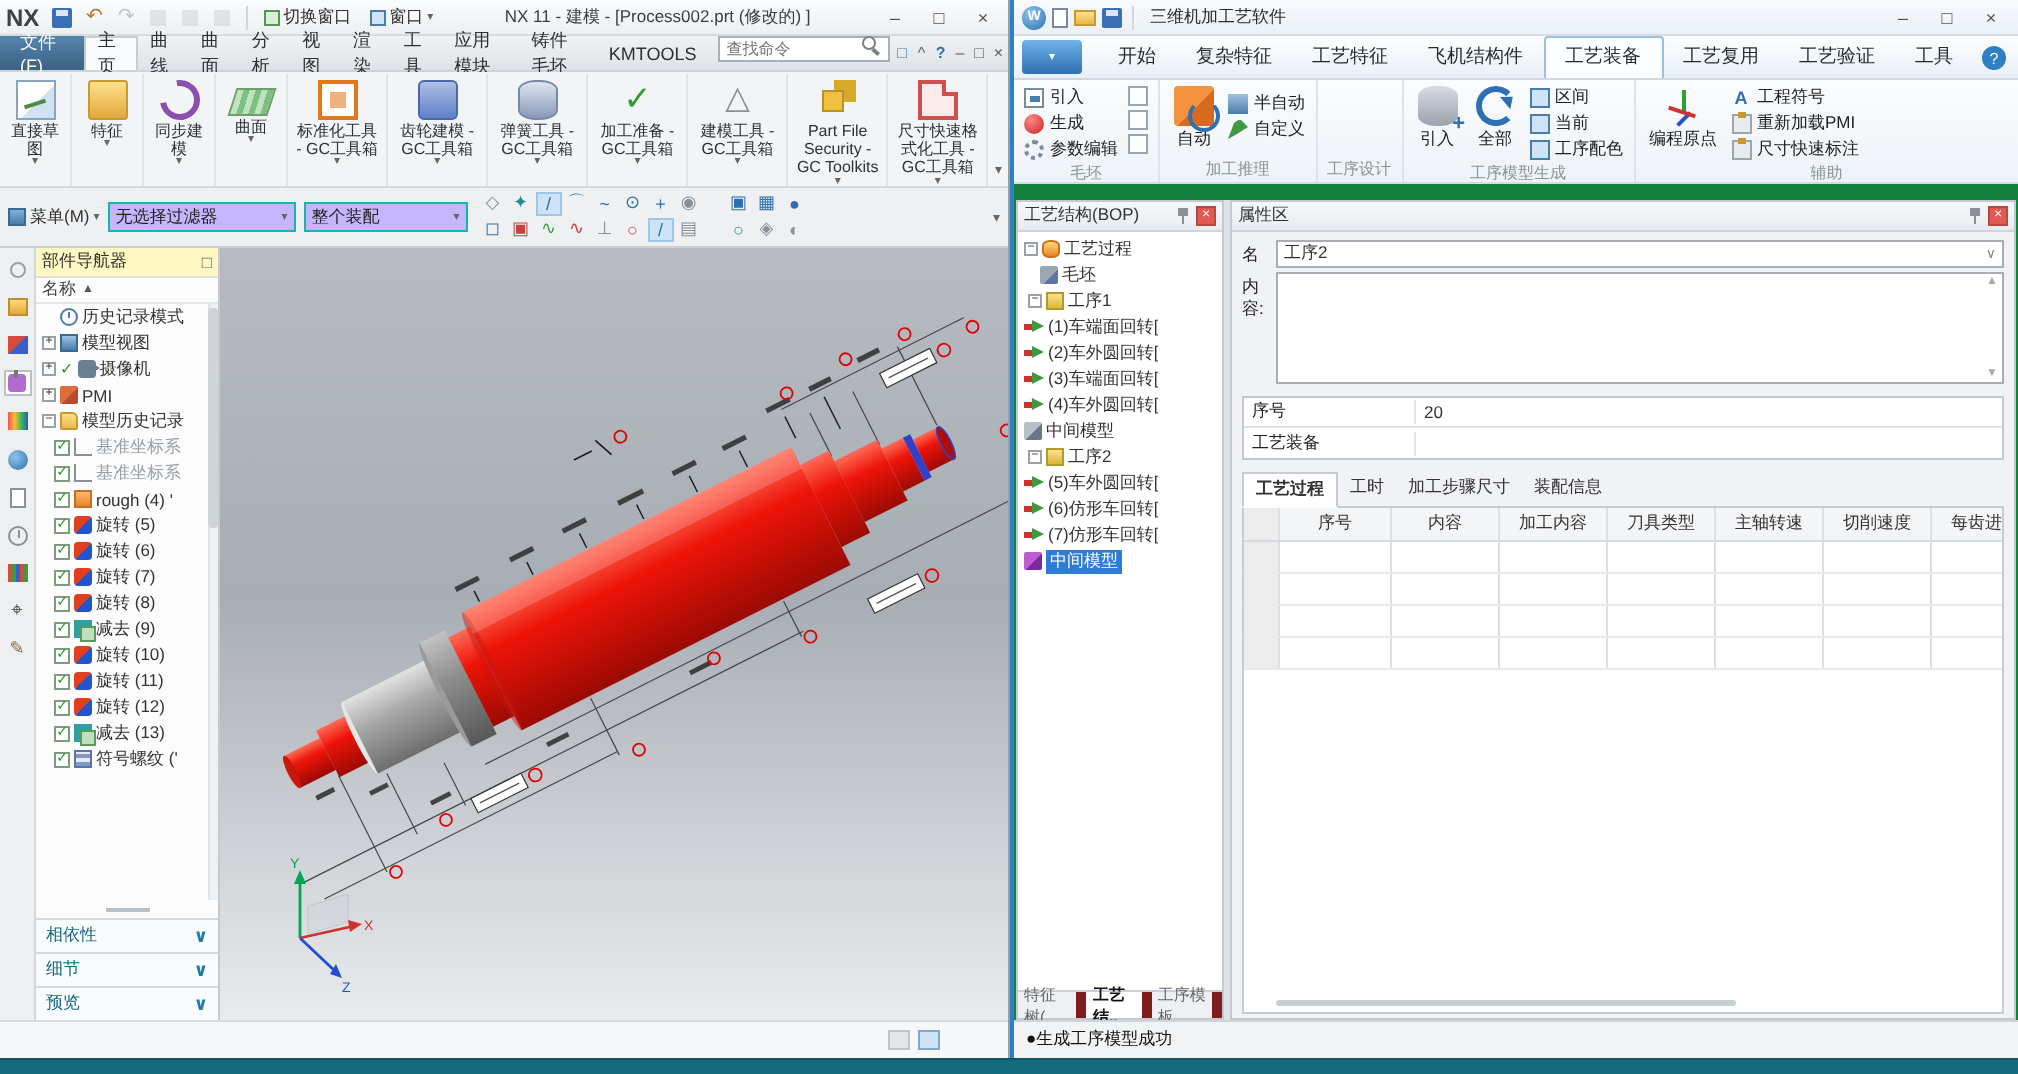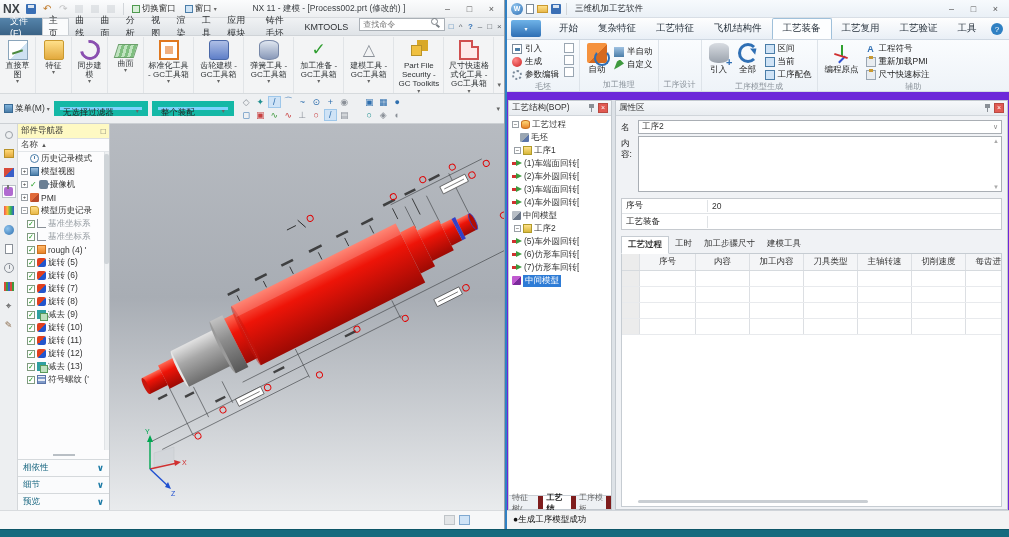--- a/index.html
+++ b/index.html
@@ -54,21 +54,21 @@
 .i-modtool{color:#8a9098;font-size:16px;line-height:20px;text-align:center}
 .i-pfs{background:#f0c040;width:11px;height:11px;margin:5px 0 0 2px;box-shadow:6px -5px 0 #d8a828;border:1px solid #b8922a}
 .i-dimfmt{border:2px solid #d05050;background:#fdeaea}
 .i-dimfmt::after{content:'';position:absolute;right:-2px;top:-2px;width:6px;height:6px;background:#f3f4f5;border-left:2px solid #d05050;border-bottom:2px solid #d05050}
 .rib-ovf{display:flex;align-items:flex-end;padding:0 3px 4px;color:#666;font-size:7px}
 
 
 .nx-selbar{height:30px;display:flex;align-items:center;background:#eef0f2;border-bottom:1px solid #ccd0d4;padding:0 4px;gap:4px;font-size:8.5px}
 .menu-btn{display:flex;align-items:center;gap:2px;color:#333}
 .grid-ic{width:9px;height:9px;background:linear-gradient(#7fb3dd,#4a7da8);border:1px solid #3a6a94}
-.combo{height:15px;background:#7dd3fc;border:6px solid #14b8a6;display:flex;justify-content:space-between;padding:0 3px;color:#222}
+.combo{height:15px;background:#c4b5fd;border:1px solid #14b8a6;display:flex;align-items:center;justify-content:space-between;padding:0 3px;color:#222}
 .combo .dd{color:#666;font-size:6px;margin-left:3px}
 .sbgrid{display:grid;grid-template-rows:13px 13px;grid-auto-flow:column;gap:0 1px;margin-left:2px}
 .sic{width:13px;height:12px;display:flex;align-items:center;justify-content:center;font-size:9px;color:#2f6fae}
 .sic.on{background:#cfe3f6;border:1px solid #9ec7ea}
 .sic.teal{color:#1f8f8f}.sic.red{color:#c84040}.sic.grn{color:#3f9a3f}.sic.gry{color:#8a9098}
 
 
 .nx-main{flex:1;display:flex;min-height:0}
 .resbar{width:18px;background:#edeff1;border-right:1px solid #d4d7da;display:flex;flex-direction:column;align-items:center;padding-top:4px;gap:6px}
 .ric{width:14px;height:13px;display:flex;align-items:center;justify-content:center;font-size:9px}
@@ -175,21 +175,21 @@
 .c-all::after{content:'';position:absolute;right:-2px;top:0;border-top:4px solid transparent;border-bottom:4px solid transparent;border-left:5px solid #2f6fb4;transform:rotate(-40deg)}
 .c-range{background:#cfe3f6;border:1px solid #4a7da8}
 .c-origin::before{content:'';position:absolute;left:9px;top:2px;width:2px;height:12px;background:#2fa02f}
 .c-origin::after{content:'';position:absolute;left:2px;top:12px;width:14px;height:2px;background:#d03030;transform:rotate(18deg)}
 .c-origin i{position:absolute;left:9px;top:12px;width:2px;height:9px;background:#3050d0;transform:rotate(45deg);display:block}
 .c-sym{color:#2f6fb4;font-weight:bold;font-size:9px;line-height:10px;text-align:center}
 .c-clip{background:#e8ecf0;border:1px solid #9aa6b2;position:relative}
 .c-clip::after{content:'';position:absolute;left:2px;top:-2px;width:4px;height:3px;background:#c9992f}
 
 
-.cam-main{flex:1;display:flex;background:#6d28d9;padding-top:8px;min-height:0}
+.cam-main{flex:1;display:flex;background:#15803d;padding-top:8px;min-height:0}
 .ctree{width:104px;display:flex;flex-direction:column;background:#fff;border:1px solid #c3c9cf;margin-left:1px;min-height:0}
 .phdr{height:15px;background:linear-gradient(#f6f8fa,#e8ecf0);border-bottom:1px solid #d0d5da;display:flex;align-items:center;padding:0 3px;font-size:8.5px;color:#333;flex:none}
 .pin{width:7px;height:9px;position:relative;margin-left:auto}
 .pin::before{content:'';position:absolute;top:0;left:1px;width:5px;height:4px;background:#8a9096}
 .pin::after{content:'';position:absolute;top:4px;left:3px;width:1px;height:4px;background:#8a9096}
 .xbtn{width:10px;height:10px;background:#e15a52;border:1px solid #b94a42;color:#fff;font-size:7px;line-height:8px;text-align:center;margin-left:3px}
 .ctree-body{flex:1;overflow:hidden;font-size:8.5px;padding-top:2px}
 .crow{height:13px;display:flex;align-items:center;gap:2px;white-space:nowrap;padding-left:3px;overflow:hidden}
 .crow.c1{padding-left:11px}
 .crow.c2{}
@@ -932,21 +932,21 @@
           </div>
           <div class="ptr">
             <span class="ptl">工艺装备</span>
             <span class="ptv"></span>
           </div>
         </div>
         <div class="ptabs">
           <span class="ptab act">工艺过程</span>
           <span class="ptab">工时</span>
           <span class="ptab">加工步骤尺寸</span>
-          <span class="ptab">建模工具</span>
+          <span class="ptab">装配信息</span>
           <span class="fill"></span>
         </div>
         <div class="gtable">
           <div class="ghead">
             <span class="gc w0"></span>
             <span class="gc w1">序号</span>
             <span class="gc wn">内容</span>
             <span class="gc wn">加工内容</span>
             <span class="gc wn">刀具类型</span>
             <span class="gc wn">主轴转速</span>

